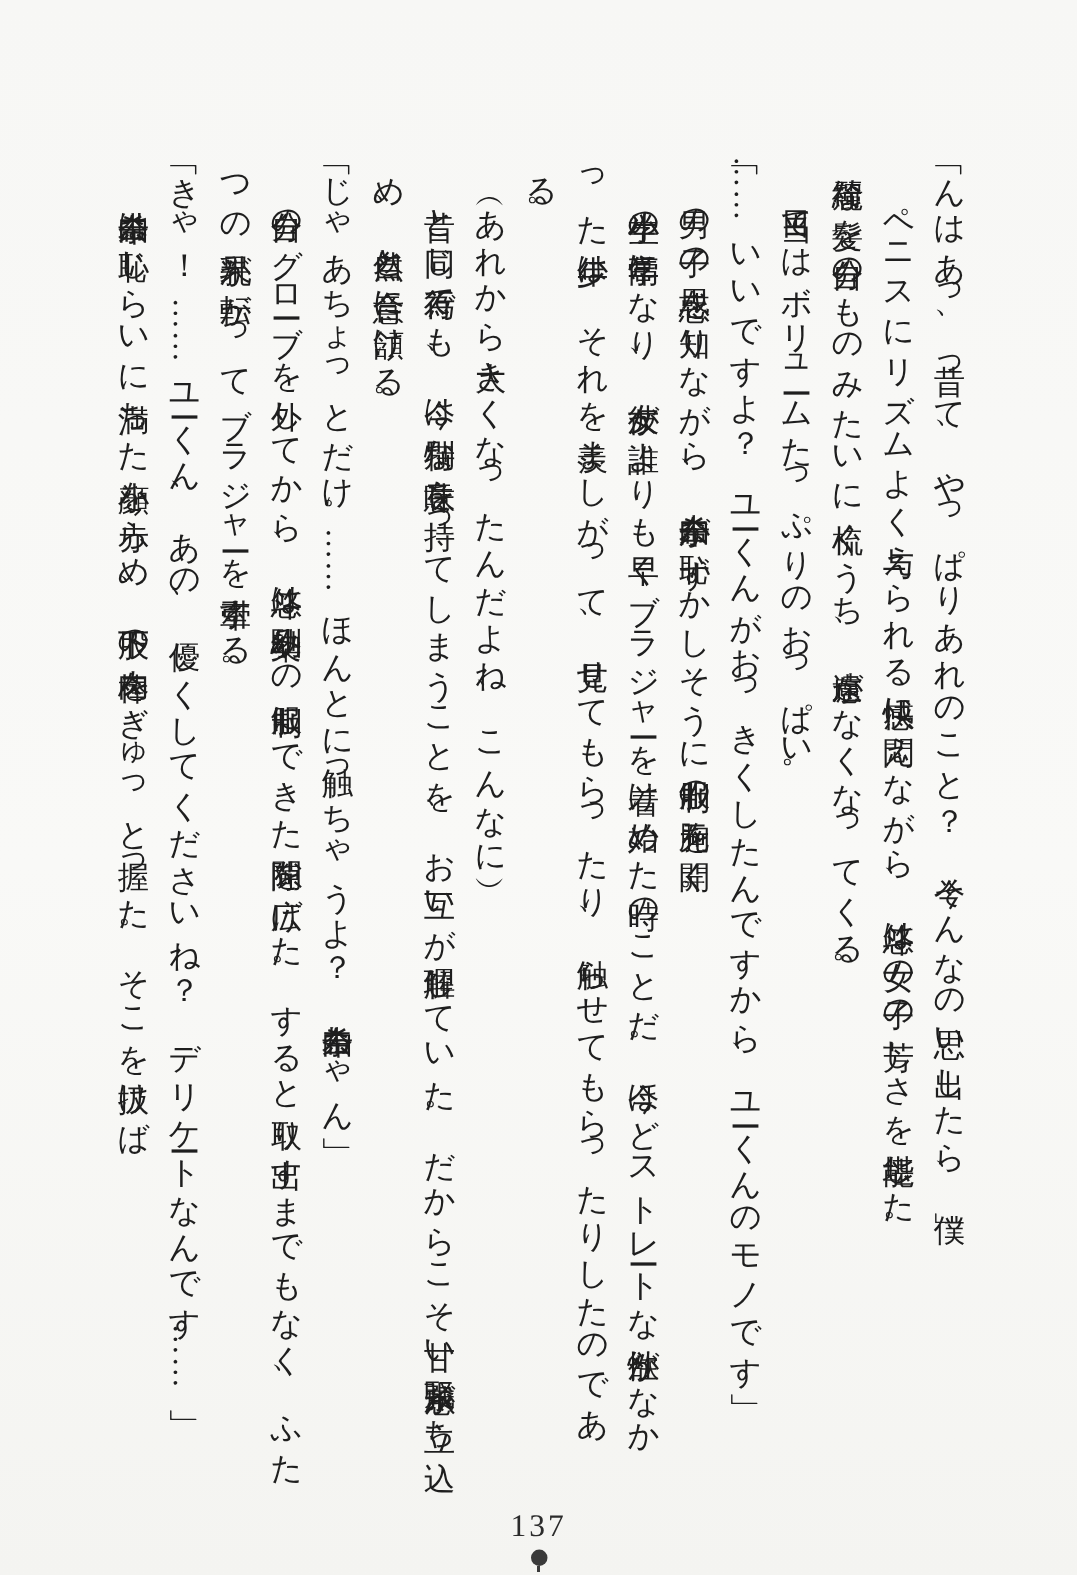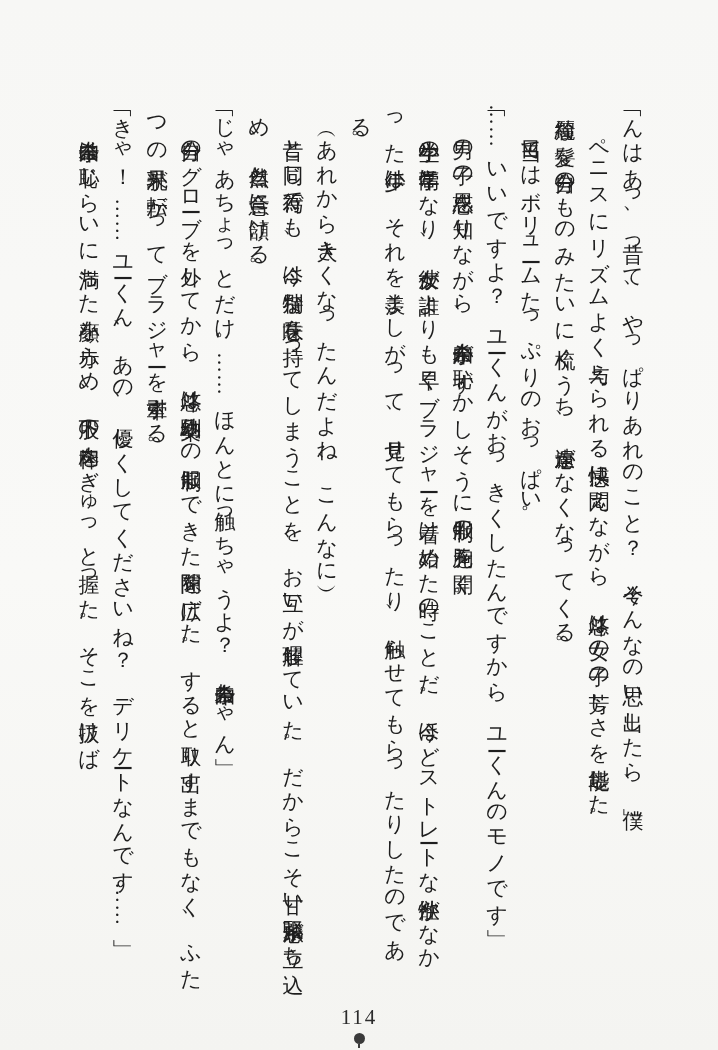--- a/index.html
+++ b/index.html
@@ -89,16 +89,16 @@
       <p class="para indent">小学生の高学年になり、彼女が誰よりも早くブラジャーを着け始めた時のことだ。今ほどストレートな性欲がなかった少年は、それを羨ましがって、見せてもらったり、触らせてもらったりしたのである。</p>
       <p class="para indent">（あれから大きくなったんだよね、こんなに）</p>
       <p class="para indent">昔と同じ行為でも、今は特別な意味を持ってしまうことを、お互いが理解していた。だからこそ甘い緊張感が立ち込め、自然と合意に頷ける。</p>
       <p class="para">「じゃあちょっとだけ。……ほんとに触っちゃうよ？　由希奈ちゃん」</p>
       <p class="para indent">自分のグローブを外してから、悠斗は幼馴染みの制服にできた隙間を広げた。すると取り出すまでもなく、ふたつの乳果が転がってブラジャーを牽引する。</p>
       <p class="para">「きゃ！　……ユーくん、あの、優しくしてくださいね？　デリケートなんです……」</p>
       <p class="para indent">由希奈は恥じらいに満ちた小顔を赤らめ、股下の肉棒をぎゅっと握った。そこを扱けば</p>
     </div>
 
   <div class="footer">
-    <div class="page-number">114</div>
+    <div class="page-number">137</div>
     <div class="page-marker"></div>
   </div>
 </div>
 
 </body></html>

